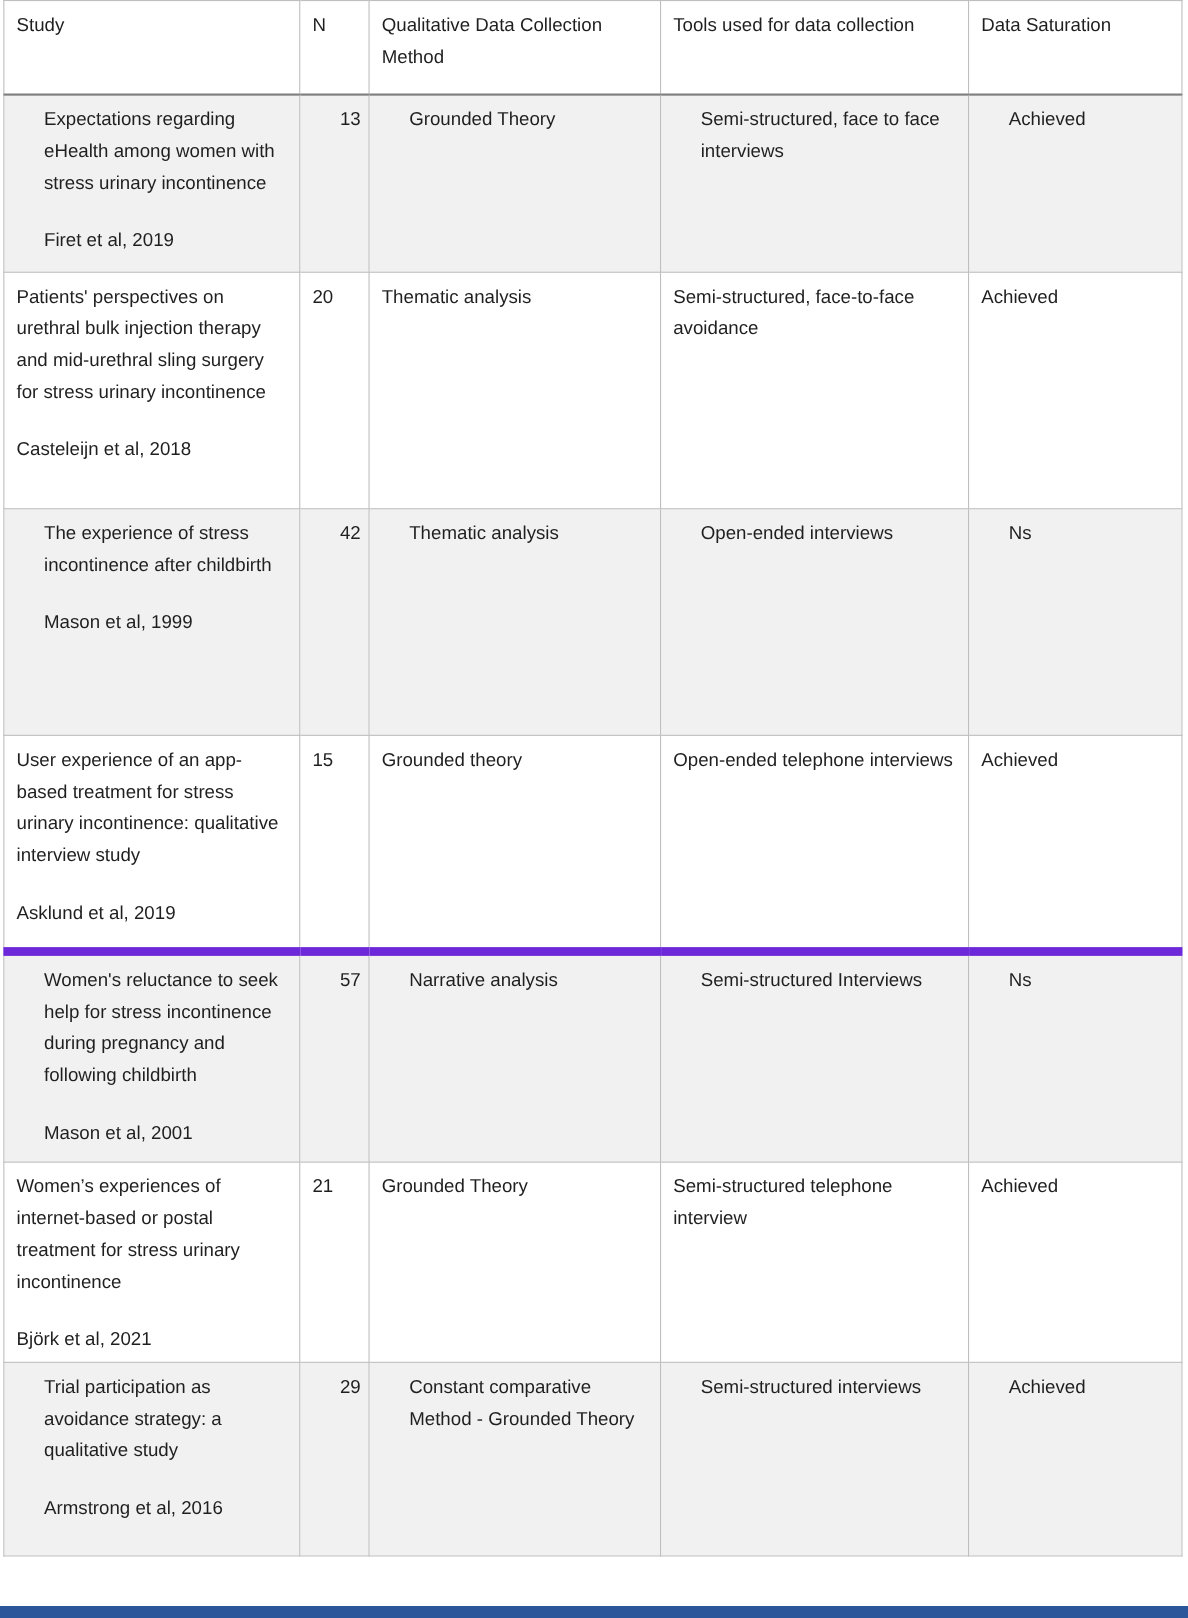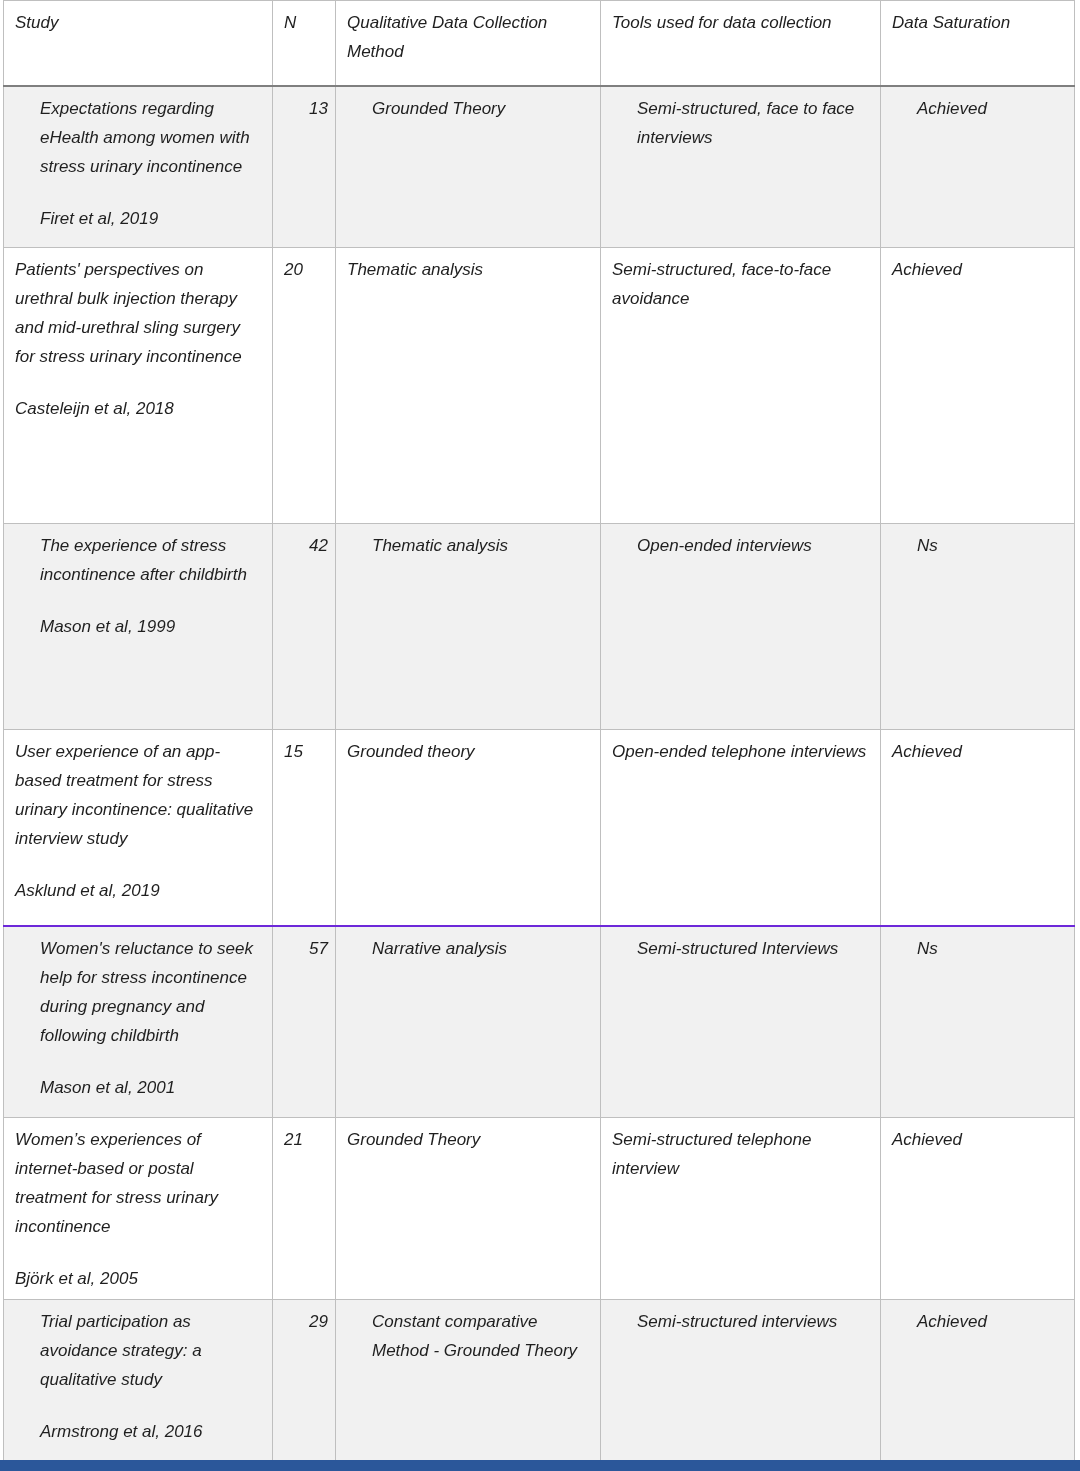--- a/index.html
+++ b/index.html
@@ -35,25 +35,24 @@
   table.doc-table col.c-sat    { width: 194px; }
 
   table.doc-table th,
   table.doc-table td {
     border: 1px solid #bfbfbf;
     vertical-align: top;
     text-align: left;
     font-weight: normal;
     padding: 7px 8px 6px 11px;
     overflow: hidden;
-    font-style: italic;
   }
   
   table.doc-table tr.header-row th { border-bottom: 2px solid #7f7f7f; }
-  table.doc-table tr.page-break td { border-top: 2px solid #6d28d9; margin-top: 36px; }
+  table.doc-table tr.page-break td { border-top: 8px solid #6d28d9; margin-top: 36px; }
 
   tr.shaded td { background: #f1f1f1; padding-left: 36px; }
   tr.plain  td { background: #ffffff; }
   tr.header-row th { background: #ffffff; }
 
   .citation { margin-top: 23px; }
 
   .bottom-bar {
     position: absolute;
     left: 0;
@@ -89,21 +88,21 @@
       <td>
         <div>Expectations regarding eHealth among women with stress urinary incontinence</div>
         <div class="citation">Firet et al, 2019</div>
       </td>
       <td>13</td>
       <td>Grounded Theory</td>
       <td>Semi-structured, face to face interviews</td>
       <td>Achieved</td>
     </tr>
 
-    <tr class="plain" style="height:276px;">
+    <tr class="plain" style="height:215px;">
       <td>
         <div>Patients' perspectives on urethral bulk injection therapy and mid-urethral sling surgery for stress urinary incontinence</div>
         <div class="citation">Casteleijn et al, 2018</div>
       </td>
       <td>20</td>
       <td>Thematic analysis</td>
       <td>Semi-structured, face-to-face avoidance</td>
       <td>Achieved</td>
     </tr>
 
@@ -136,21 +135,21 @@
       </td>
       <td>57</td>
       <td>Narrative analysis</td>
       <td>Semi-structured Interviews</td>
       <td>Ns</td>
     </tr>
 
     <tr class="plain" style="height:176px;">
       <td>
         <div>Women’s experiences of internet-based or postal treatment for stress urinary incontinence</div>
-        <div class="citation">Björk et al, 2005</div>
+        <div class="citation">Björk et al, 2021</div>
       </td>
       <td>21</td>
       <td>Grounded Theory</td>
       <td>Semi-structured telephone interview</td>
       <td>Achieved</td>
     </tr>
 
     <tr class="shaded" style="height:176px;margin-top:33px;">
       <td>
         <div>Trial participation as avoidance strategy: a qualitative study</div>

